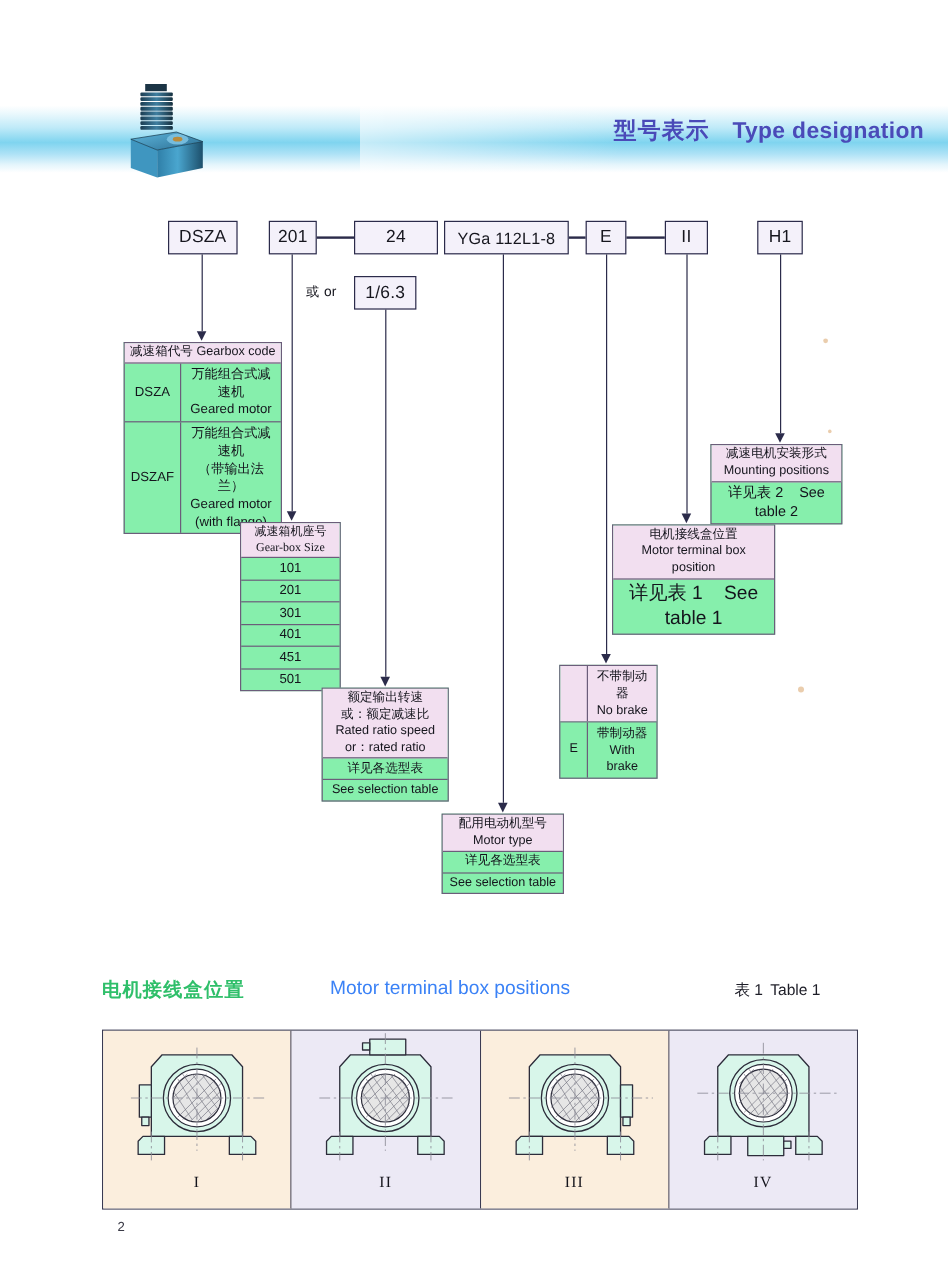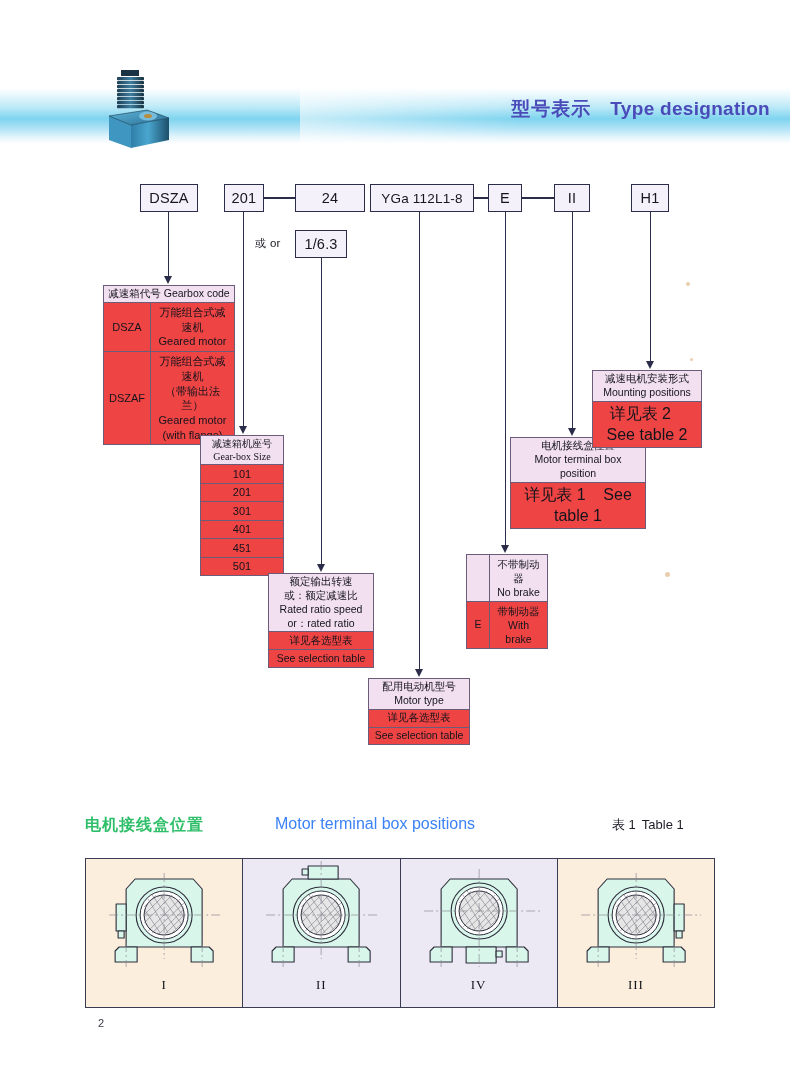--- a/index.html
+++ b/index.html
@@ -67,21 +67,21 @@
   .vline{position:absolute;width:1.4px;background:#2b2b4a;}
   .arrow{
     position:absolute;width:0;height:0;
     border-left:4.5px solid transparent;border-right:4.5px solid transparent;
     border-top:8px solid #2b2b4a;
   }
 
   
   .tbl{
     position:absolute;box-sizing:border-box;
-    border:1.2px solid #6b5d7a;background:#ef4444;
+    border:1.2px solid #6b5d7a;background:#86efac;
     font-size:11px;color:#14141c;
   }
   .tbl .hd{
     background:#f2dff0;text-align:center;padding:1px 4px;
     border-bottom:1.2px solid #6b5d7a;line-height:1.32;
   }
   .tbl .row{
     display:flex;border-bottom:1.2px solid #6b5d7a;
   }
   .tbl .row:last-child{border-bottom:none;}
@@ -119,21 +119,21 @@
   .t-brake .c2{font-size:10.5px;}
 
   
   .t-termpos{left:510px;top:437px;width:136px;}
   .t-termpos .hd{font-size:10.5px;}
   .t-termpos .solo{font-size:16px;}
 
   
   .t-mount{left:592px;top:370px;width:110px;}
   .t-mount .hd{font-size:10.5px;}
-  .t-mount .solo{font-size:16px;border-radius:11px;}
+  .t-mount .solo{font-size:12px;border-radius:11px;}
 
   
   .sec-title-cn{
     position:absolute;left:85px;top:815px;font-size:16px;font-weight:bold;
     color:#2fbf6a;letter-spacing:1px;white-space:nowrap;
   }
   .sec-title-en{
     position:absolute;left:275px;top:815px;font-size:16px;
     color:#3b82f6;white-space:nowrap;
   }
@@ -408,20 +408,47 @@
         <g stroke="#8a8a96" stroke-width=".7" stroke-dasharray="9 3 2 3">
           <path d="M75 2 L75 100"></path>
             <path d="M20 56 L132 56"></path>
           <path d="M37 84 L37 108"></path>
             <path d="M113 84 L113 108"></path>
         </g>
       </svg>
       <div class="roman">II</div>
     </div>
 
+    <div class="cell bg-a">
+      <svg class="fig" viewBox="0 0 150 118">
+        <g fill="#d8f6ea" stroke="#2c2c3a" stroke-width="1.1" stroke-linejoin="round">
+          <path d="M37 88 L37 30 L46 20 L104 20 L113 30 L113 88 Z"></path>
+          <path d="M113 45 L123 45 L123 72 L113 72 Z"></path>
+          <path d="M115 72 L121 72 L121 79 L115 79 Z"></path>
+          <path d="M30 88 L48 88 L48 103 L26 103 L26 92 Z"></path>
+          <path d="M102 88 L120 88 L124 92 L124 103 L102 103 Z"></path>
+        </g>
+        <circle cx="75" cy="56" r="28" fill="#d8f6ea" stroke="#2c2c3a" stroke-width="1.1"></circle>
+        <circle cx="75" cy="56" r="24" fill="#ffffff" stroke="#2c2c3a" stroke-width="1"></circle>
+        <circle cx="75" cy="56" r="20" fill="#e6e6e6" stroke="#2c2c3a" stroke-width="1"></circle>
+        <g stroke="#6b6b78" stroke-width=".55" opacity=".95">
+          <path d="M55 56 L75 36 M55 64 L83 36 M55 48 L67 36 M59 72 L91 40 M63 74 L95 44
+                   M69 76 L95 50 M75 76 L95 56 M83 74 L95 62 M59 40 L79 74 M55 50 L71 74
+                   M63 36 L87 70 M71 36 L93 66 M79 36 L95 58 M87 40 L95 50"></path>
+        </g>
+        <g stroke="#8a8a96" stroke-width=".7" stroke-dasharray="9 3 2 3">
+          <path d="M75 14 L75 100"></path>
+            <path d="M20 56 L140 56"></path>
+          <path d="M37 84 L37 108"></path>
+            <path d="M113 84 L113 108"></path>
+        </g>
+      </svg>
+      <div class="roman">III</div>
+    </div>
+
     <div class="cell bg-b">
       <svg class="fig" viewBox="0 0 150 118">
         <g fill="#d8f6ea" stroke="#2c2c3a" stroke-width="1.1" stroke-linejoin="round">
           <path d="M37 88 L37 30 L46 20 L104 20 L113 30 L113 88 Z"></path>
           <path d="M30 88 L48 88 L48 103 L26 103 L26 92 Z"></path>
           <path d="M102 88 L120 88 L124 92 L124 103 L102 103 Z"></path>
           <path d="M62 88 L92 88 L92 104 L62 104 Z"></path>
           <path d="M92 92 L98 92 L98 98 L92 98 Z"></path>
         </g>
         <circle cx="75" cy="52" r="28" fill="#d8f6ea" stroke="#2c2c3a" stroke-width="1.1"></circle>
@@ -434,47 +461,20 @@
         </g>
         <g stroke="#8a8a96" stroke-width=".7" stroke-dasharray="9 3 2 3">
           <path d="M75 10 L75 108"></path>
             <path d="M20 52 L136 52"></path>
           <path d="M37 84 L37 108"></path>
             <path d="M113 84 L113 108"></path>
         </g>
       </svg>
       <div class="roman">IV</div>
     </div>
-
-    <div class="cell bg-a">
-      <svg class="fig" viewBox="0 0 150 118">
-        <g fill="#d8f6ea" stroke="#2c2c3a" stroke-width="1.1" stroke-linejoin="round">
-          <path d="M37 88 L37 30 L46 20 L104 20 L113 30 L113 88 Z"></path>
-          <path d="M113 45 L123 45 L123 72 L113 72 Z"></path>
-          <path d="M115 72 L121 72 L121 79 L115 79 Z"></path>
-          <path d="M30 88 L48 88 L48 103 L26 103 L26 92 Z"></path>
-          <path d="M102 88 L120 88 L124 92 L124 103 L102 103 Z"></path>
-        </g>
-        <circle cx="75" cy="56" r="28" fill="#d8f6ea" stroke="#2c2c3a" stroke-width="1.1"></circle>
-        <circle cx="75" cy="56" r="24" fill="#ffffff" stroke="#2c2c3a" stroke-width="1"></circle>
-        <circle cx="75" cy="56" r="20" fill="#e6e6e6" stroke="#2c2c3a" stroke-width="1"></circle>
-        <g stroke="#6b6b78" stroke-width=".55" opacity=".95">
-          <path d="M55 56 L75 36 M55 64 L83 36 M55 48 L67 36 M59 72 L91 40 M63 74 L95 44
-                   M69 76 L95 50 M75 76 L95 56 M83 74 L95 62 M59 40 L79 74 M55 50 L71 74
-                   M63 36 L87 70 M71 36 L93 66 M79 36 L95 58 M87 40 L95 50"></path>
-        </g>
-        <g stroke="#8a8a96" stroke-width=".7" stroke-dasharray="9 3 2 3">
-          <path d="M75 14 L75 100"></path>
-            <path d="M20 56 L140 56"></path>
-          <path d="M37 84 L37 108"></path>
-            <path d="M113 84 L113 108"></path>
-        </g>
-      </svg>
-      <div class="roman">III</div>
-    </div>
   </div>
 
   <div class="pagenum">2</div>
 
   <div class="speck" style="left:686px;top:282px;width:4px;height:4px;"></div>
   <div class="speck" style="left:665px;top:572px;width:5px;height:5px;"></div>
   <div class="speck" style="left:690px;top:358px;width:3px;height:3px;"></div>
 
 </div>
 

